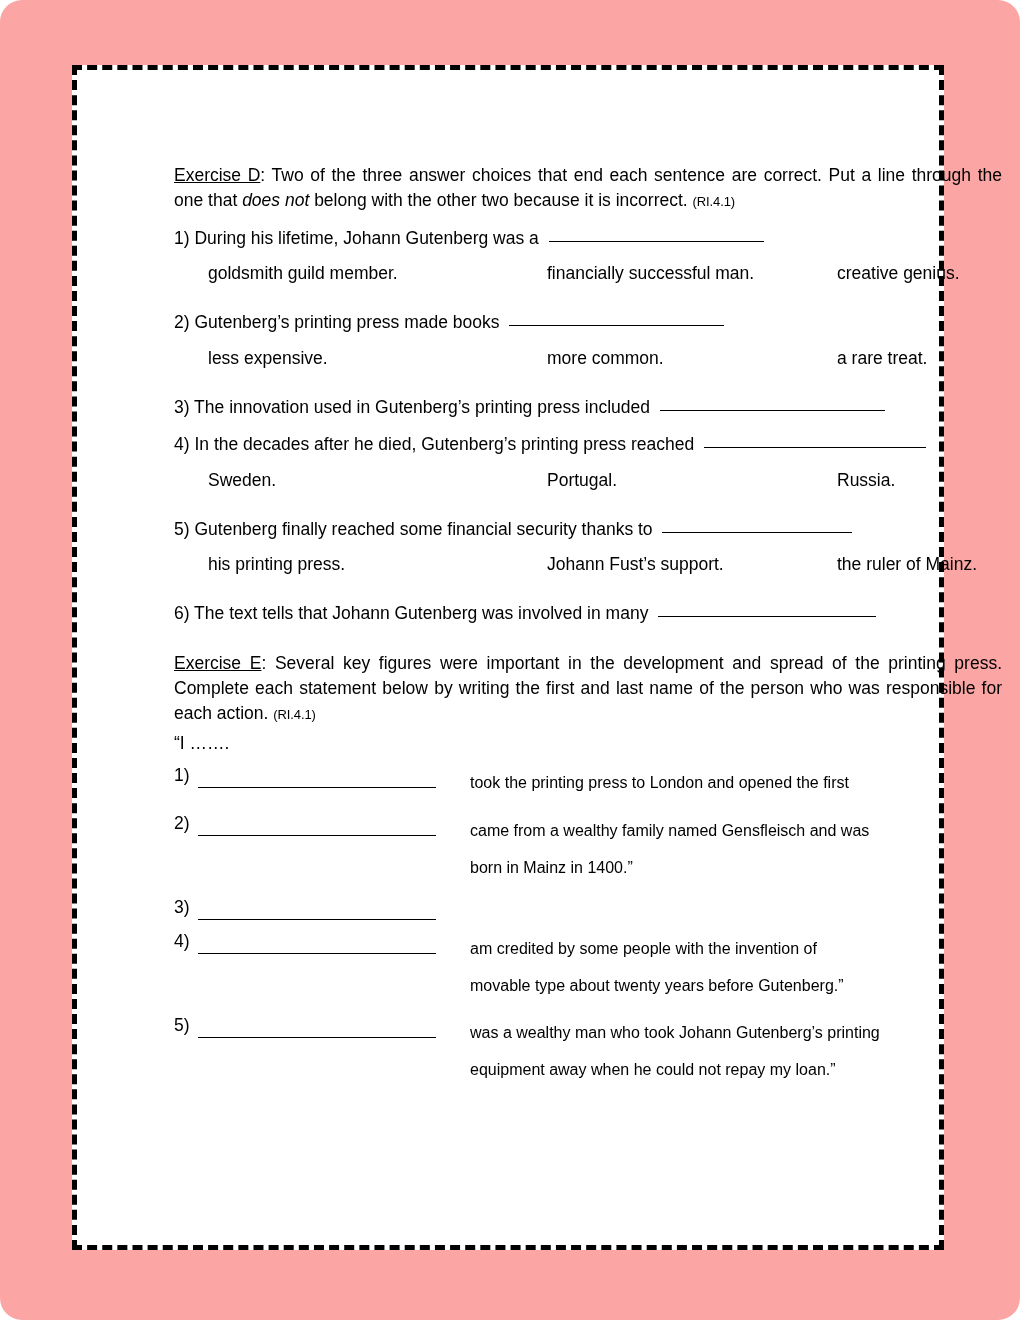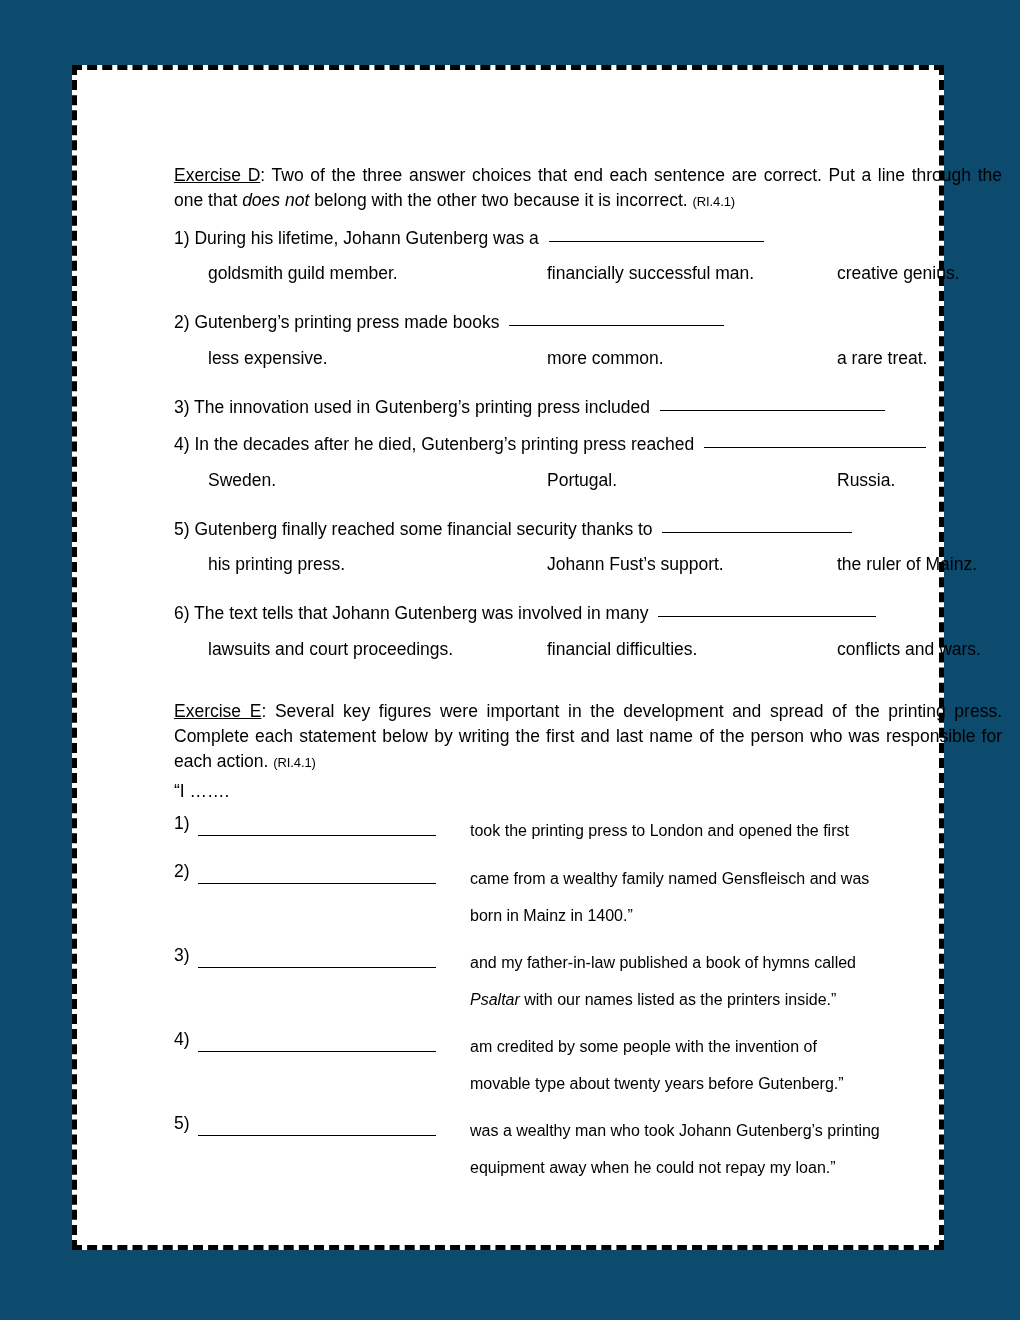--- a/index.html
+++ b/index.html
@@ -15,21 +15,22 @@
     color: #000000;
     position: relative;
     overflow: hidden;
   }
 
   .page {
     position: absolute;
     left: 0; top: 0;
     width: 1020px;
     height: 1320px;
-    background: #0c4a6e;
+    background: #fca5a5;
+    border-radius: 22px;
   }
 
   
   .frame {
     position: absolute;
     left: 72px;
     top: 65px;
     width: 872px;
     height: 1185px;
     border: 5px dashed #000000;
@@ -200,25 +201,20 @@
             <span class="choice c3">the ruler of Mainz.</span>
           </div>
         </div>
 
         <div class="q-block">
           <div class="q-line">
             <span>6)</span>
             <span>The text tells that Johann Gutenberg was involved in many</span>
             <span class="blank-inline" style="width:218px"></span>
           </div>
-          <div class="choices">
-            <span class="choice c1">lawsuits and court proceedings.</span>
-            <span class="choice c2">financial difficulties.</span>
-            <span class="choice c3">conflicts and wars.</span>
-          </div>
         </div>
 
       </div>
 
       <div class="ex-e-wrap">
         <p class="exercise-intro">
           <span class="ex-label">Exercise E</span><span>:</span><span> Several key figures were important in the development and spread of the printing press. Complete each statement below by writing the first and last name of the person who was responsible for each action. </span><span class="standard-tag">(RI.4.1)</span>
         </p>
 
         <div class="quote-open">“I …….</div>
@@ -236,24 +232,20 @@
           <span class="e-blank"></span>
           <span class="e-text">
             <span>came from a wealthy family named Gensfleisch and was</span>
             <span class="last-line" style="display:block">born in Mainz in 1400.”</span>
           </span>
         </div>
 
         <div class="e-item">
           <span class="e-num">3)</span>
           <span class="e-blank"></span>
-          <span class="e-text">
-            <span>and my father-in-law published a book of hymns called</span>
-            <span class="last-line" style="display:block"><span class="ital">Psaltar</span><span> with our names listed as the printers inside.”</span></span>
-          </span>
         </div>
 
         <div class="e-item">
           <span class="e-num">4)</span>
           <span class="e-blank"></span>
           <span class="e-text">
             <span class="last-line" style="display:block">am credited by some people with the invention of</span>
             <span class="last-line" style="display:block">movable type about twenty years before Gutenberg.”</span>
           </span>
         </div>

